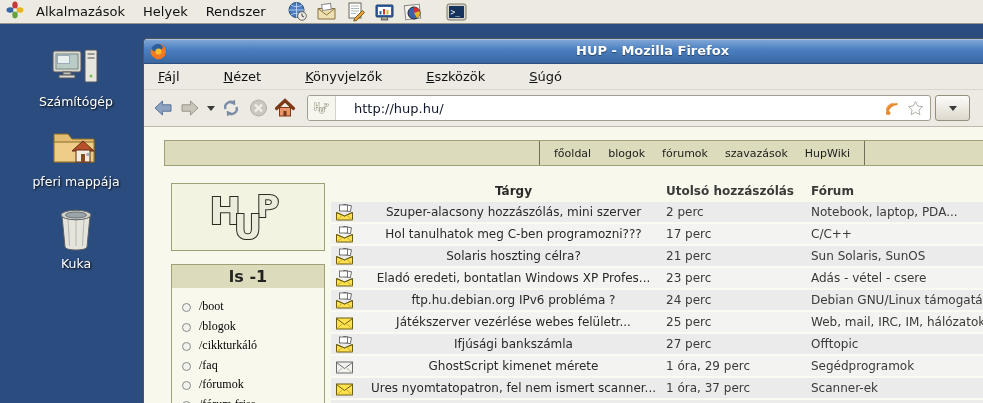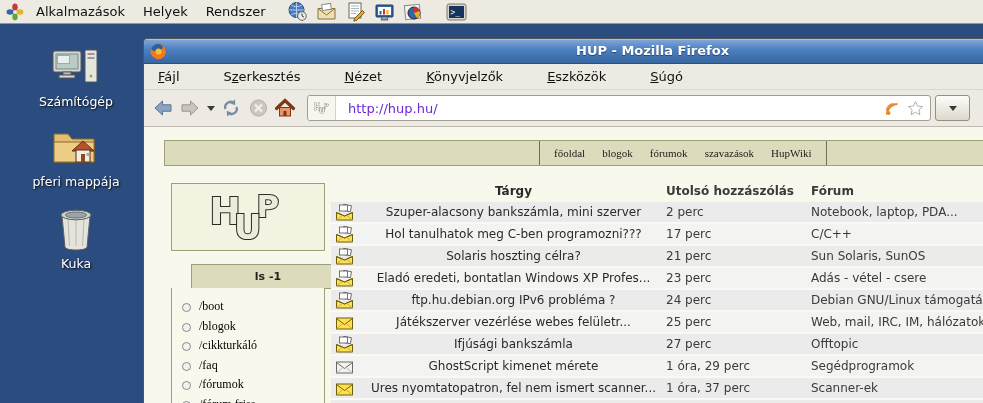--- a/index.html
+++ b/index.html
@@ -4,21 +4,21 @@
 <style>
   html,body{margin:0;padding:0;}
   body{
     position:relative;width:983px;height:403px;overflow:hidden;
     background:var(--desktop-blue,#2b4c7e);
     font-family:"DejaVu Sans","Liberation Sans",sans-serif;
   }
   
   .panel{position:absolute;top:0;left:0;right:0;height:24px;box-sizing:border-box;
     background:var(--panel-gray,#edeae1);border-bottom:1px solid #97948b;
-    display:flex;align-items:center;padding-left:5px;}
+    display:flex;padding-left:5px;}
   .panel-logo{width:19px;height:19px;display:flex;align-items:center;justify-content:center;margin-right:3px;}
   .panel-menu{font-size:13px;color:#101010;padding:0 9px;line-height:23px;cursor:default;}
   .launchers{display:flex;align-items:center;gap:7px;margin-left:12px;}
   .launcher{width:22px;height:22px;display:flex;align-items:center;justify-content:center;}
   .launcher.sep{margin-left:14px;}
   
   .desktop-icon{position:absolute;left:18px;width:116px;text-align:center;color:#fff;
     font-size:12.5px;text-shadow:1px 1px 2px rgba(0,0,0,.9);}
   .desktop-icon svg{display:block;margin:0 auto 4px;}
   .di-computer{top:48px}.di-home-folder{top:126px}.di-trash{top:206px}
@@ -36,39 +36,39 @@
   .menu-item{font-size:13px;color:#111;padding:0 9px;line-height:25px;}
   .menu-item u{text-decoration:underline;}
   .toolbar{height:37px;display:flex;align-items:center;background:#edeae3;
     border-bottom:1px solid #bdb9af;padding:0 6px;box-sizing:border-box;}
   .tbtn{width:26px;height:26px;display:flex;align-items:center;justify-content:center;margin-right:1px;}
   .tbtn.narrow{width:13px;}
   .urlbar{width:624px;height:26px;box-sizing:border-box;margin-left:8px;background:#fff;
     border:1px solid #a19d90;border-radius:3px;display:flex;align-items:center;overflow:hidden;}
   .favicon-box{width:27px;height:24px;border-right:1px solid #d5d2c8;background:#f6f6ef;
     display:flex;align-items:center;justify-content:center;flex:none;}
-  .url-text{flex:1;font-size:13px;color:#6d28d9;padding-left:12px;white-space:nowrap;}
+  .url-text{flex:1;font-size:13px;color:#0f172a;padding-left:18px;white-space:nowrap;}
   .urlbar .tailic{display:flex;align-items:center;margin-right:6px;}
   .url-dropdown{width:35px;height:26px;box-sizing:border-box;margin-left:4px;flex:none;
     background:linear-gradient(#fdfcfa,#ddd8cc);border:1px solid #94907f;border-radius:3px;
     display:flex;align-items:center;justify-content:center;}
   .tri{width:0;height:0;border-left:4px solid transparent;border-right:4px solid transparent;
     border-top:5px solid #3a3a3a;}
   
   .content{position:absolute;top:88px;left:0;right:0;bottom:0;background:var(--page-bg,#f8f8ec);}
   .topnav{position:absolute;left:20px;top:13px;width:880px;height:24px;
     background:var(--bar-khaki,#dcdcbc);border:1px solid #a0a078;}
   .nav-links{position:absolute;left:374px;top:0;height:24px;display:flex;align-items:center;
     border-left:1px solid #70705a;border-right:1px solid #70705a;padding:0 14px;gap:17px;}
-  .nav-link{font-size:11px;color:#1c1c1c;white-space:nowrap;font-family:Liberation Serif, serif;}
+  .nav-link{font-size:11px;color:#1c1c1c;white-space:nowrap;}
   .logo-box{position:absolute;left:27px;top:56px;width:154px;height:68px;box-sizing:border-box;
     background:#f3f3e1;border:1px solid #a0a078;display:flex;align-items:center;justify-content:center;}
   .ls-header{position:absolute;left:27px;top:137px;width:154px;height:25px;box-sizing:border-box;
     background:var(--bar-khaki,#dcdcbc);border:1px solid #a0a078;text-align:center;
-    line-height:23px;font-weight:bold;font-size:11px;color:#222;margin-left:20px;}
+    line-height:23px;font-weight:bold;font-size:16px;color:#222;}
   .ls-list{position:absolute;left:27px;top:161px;width:154px;bottom:-6px;box-sizing:border-box;
     border:1px solid #a0a078;border-top:none;background:var(--page-bg,#f8f8ec);padding-top:9px;}
   .ls-item{position:relative;font-size:12px;color:#000000;padding:2px 0 2.5px 27px;white-space:nowrap;font-family:Liberation Serif, serif;}
   .ls-item::before{content:"";position:absolute;left:10px;top:6px;width:7px;height:7px;
     border:1px solid #8a8a8a;border-radius:50%;background:#f2f2ee;}
   .ls-list::after{content:"";position:absolute;left:10px;bottom:-3px;width:7px;height:7px;
     border:1px solid #8a8a8a;border-radius:50%;background:#f2f2ee;}
   .forum-table{position:absolute;left:187px;top:53px;right:0;}
   .trow{display:grid;grid-template-columns:30px 305px 145px 1fr;align-items:center;
     font-size:12px;color:#333;}
@@ -183,21 +183,20 @@
         <svg width="17" height="17" viewBox="0 0 17 17">
           <circle cx="8.5" cy="8.5" r="7.8" fill="#2b5f9e"></circle>
           <path d="M8.5 .8 A7.7 7.7 0 1 1 1.2 5.5 A6.5 6.5 0 0 0 13 4 A7.7 7.7 0 0 0 8.5 .8 Z" fill="#f37821"></path>
           <circle cx="8.5" cy="8.5" r="3.1" fill="#f8c12c"></circle>
         </svg>
       </span>
     <span class="title-text">HUP - Mozilla Firefox</span>
   </div>
   <div class="menubar" id="ff-menubar">
       <span class="menu-item"><u>F</u>ájl</span>
-      <span class="menu-item">S<u>z</u>erkesztés</span>
       <span class="menu-item"><u>N</u>ézet</span>
       <span class="menu-item"><u>K</u>önyvjelzők</span>
       <span class="menu-item"><u>E</u>szközök</span>
       <span class="menu-item"><u>S</u>úgó</span>
     </div>
   <div class="toolbar">
     <span class="tbtn" id="ic-back">
         <svg width="22" height="20" viewBox="0 0 22 20">
           <path d="M10.5 3 L3 10 L10.5 17 L10.5 13.2 L19 13.2 L19 6.8 L10.5 6.8 Z" fill="#8ba2c0" stroke="#5a7499"></path>
         </svg>
@@ -301,21 +300,21 @@
               <svg width="19" height="17" viewBox="0 0 19 17">
                 <g transform="rotate(10 12 4)">
                   <rect x="8" y="1" width="8" height="6" fill="#fff" stroke="#555" stroke-width=".8"></rect>
                 </g>
                 <rect x="4.5" y="1" width="8" height="6" fill="#fff" stroke="#555" stroke-width=".8"></rect>
                 <path d="M1.5 8.5 L9.5 12 L17.5 8.5 L17.5 16 L1.5 16 Z" fill="#ffe14d" stroke="#6b5d12"></path>
                 <path d="M1.5 8.5 L9.5 12 L17.5 8.5" fill="none" stroke="#6b5d12"></path>
                 <path d="M1.5 16 L7.5 11.3 M17.5 16 L11.5 11.3" stroke="#c7b13a" fill="none"></path>
               </svg>
             </span>
-            <span class="cell-title">Szuper-alacsony bankszámla, mini szerver</span>
+            <span class="cell-title">Szuper-alacsony hozzászólás, mini szerver</span>
             <span class="cell-time">2 perc</span>
             <span class="cell-forum">Notebook, laptop, PDA...</span>
           </div>
           <div class="trow data">
             <span class="cell-icon">
               <svg width="19" height="17" viewBox="0 0 19 17">
                 <g transform="rotate(10 12 4)">
                   <rect x="8" y="1" width="8" height="6" fill="#fff" stroke="#555" stroke-width=".8"></rect>
                 </g>
                 <rect x="4.5" y="1" width="8" height="6" fill="#fff" stroke="#555" stroke-width=".8"></rect>

